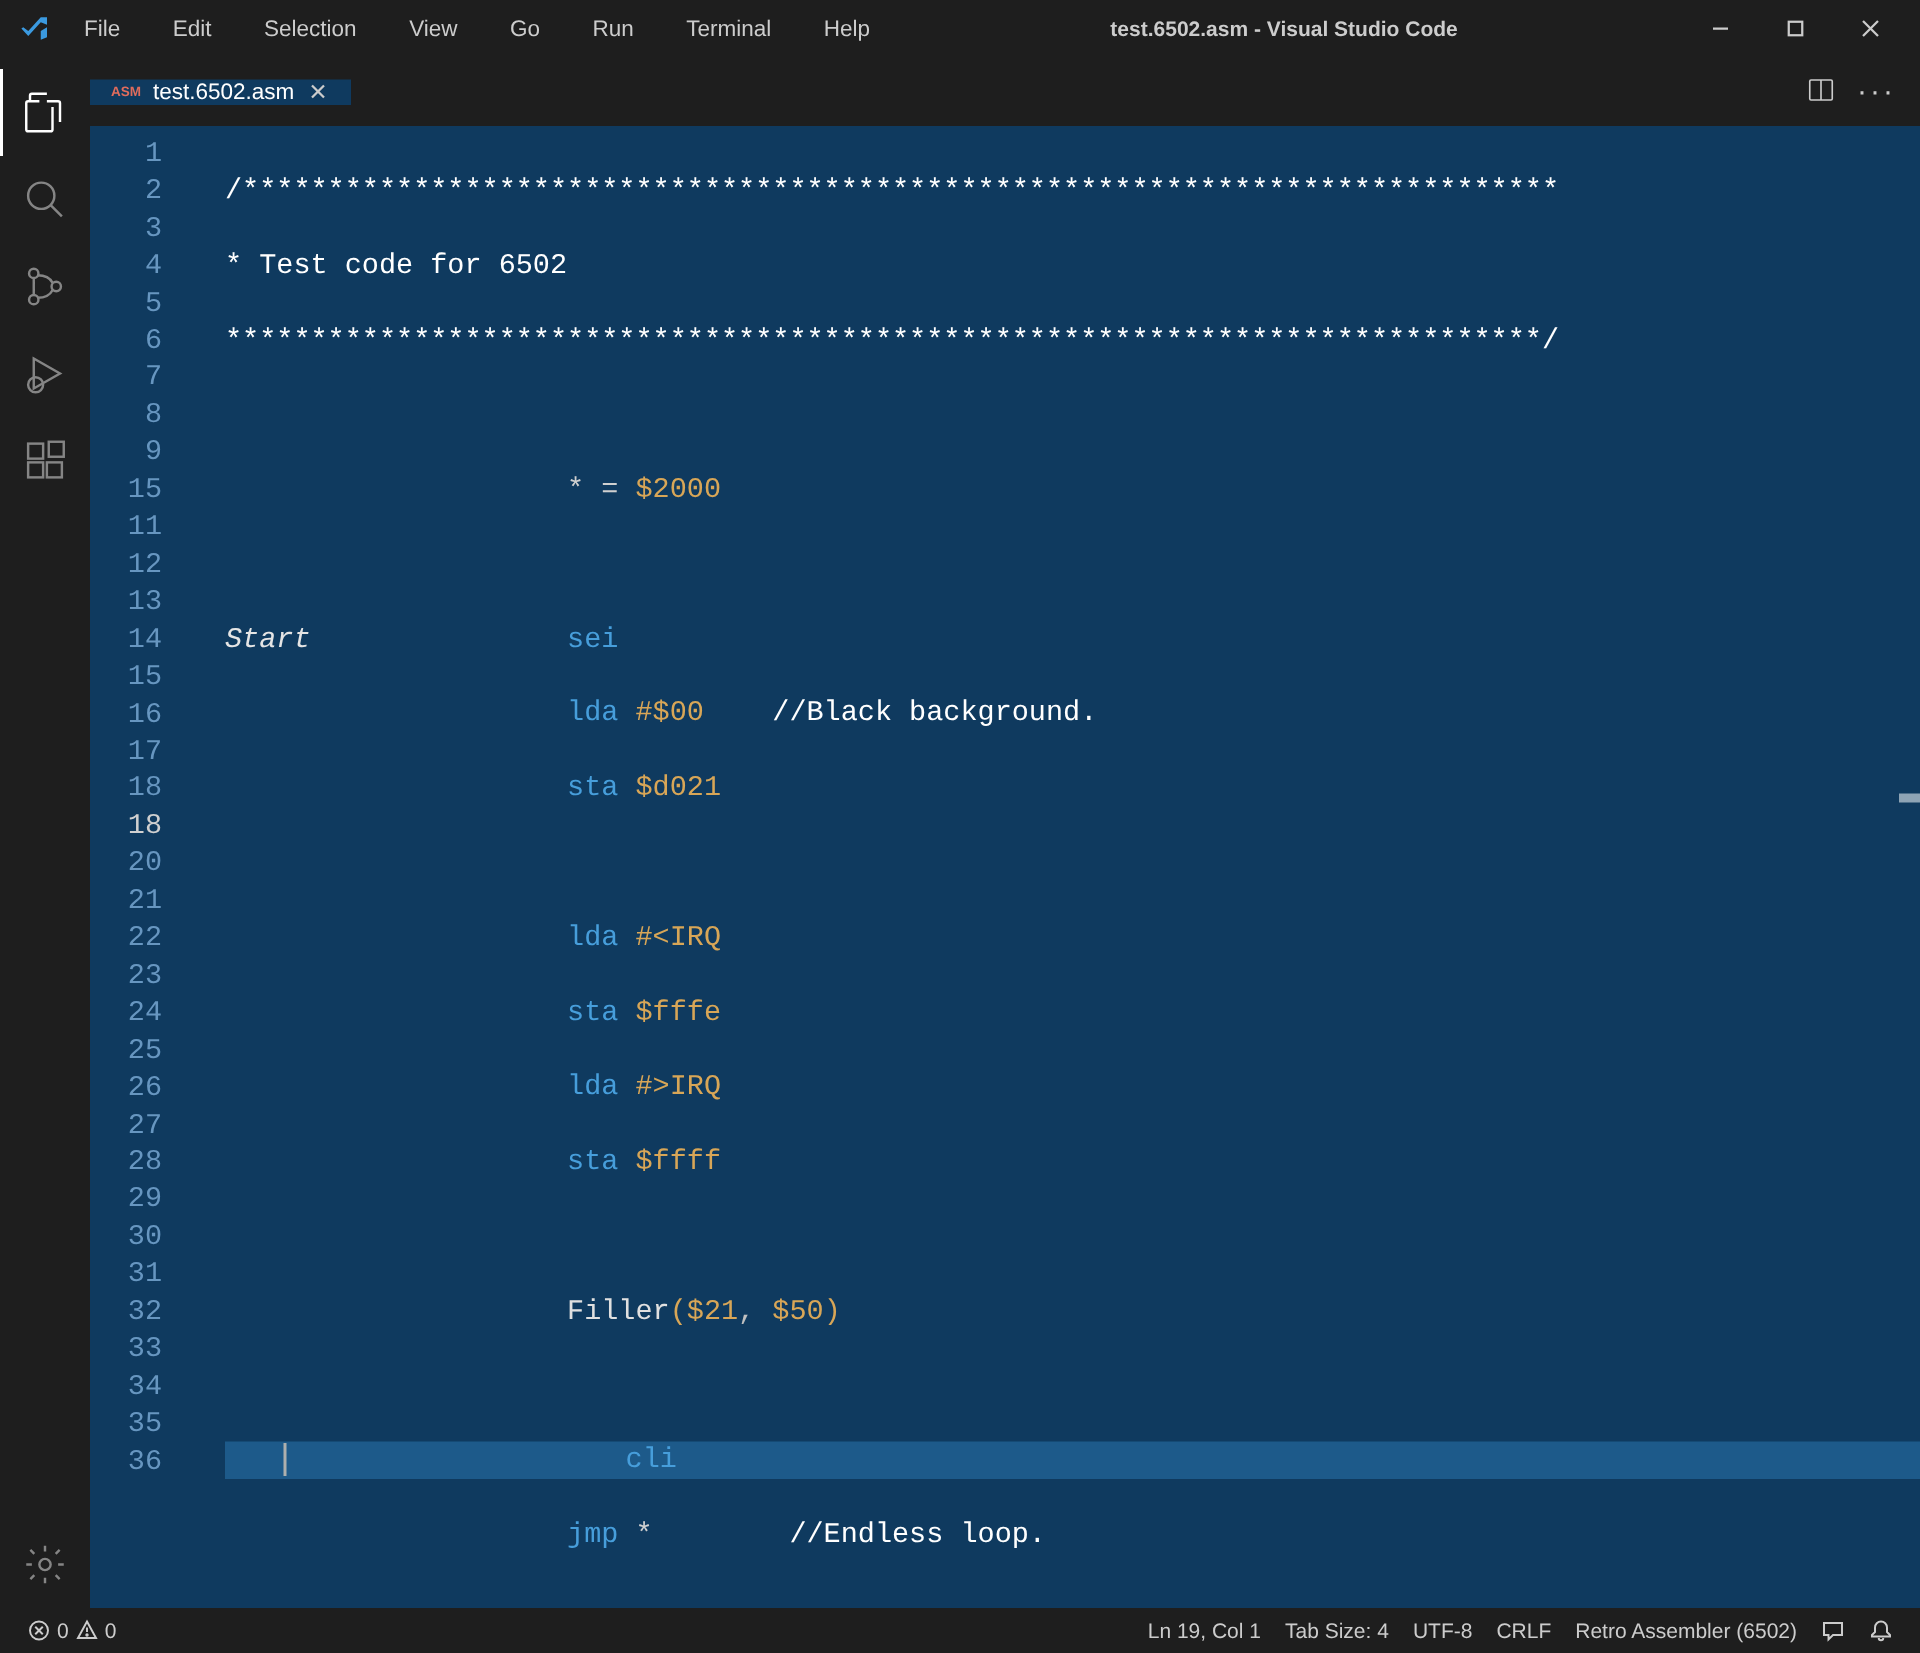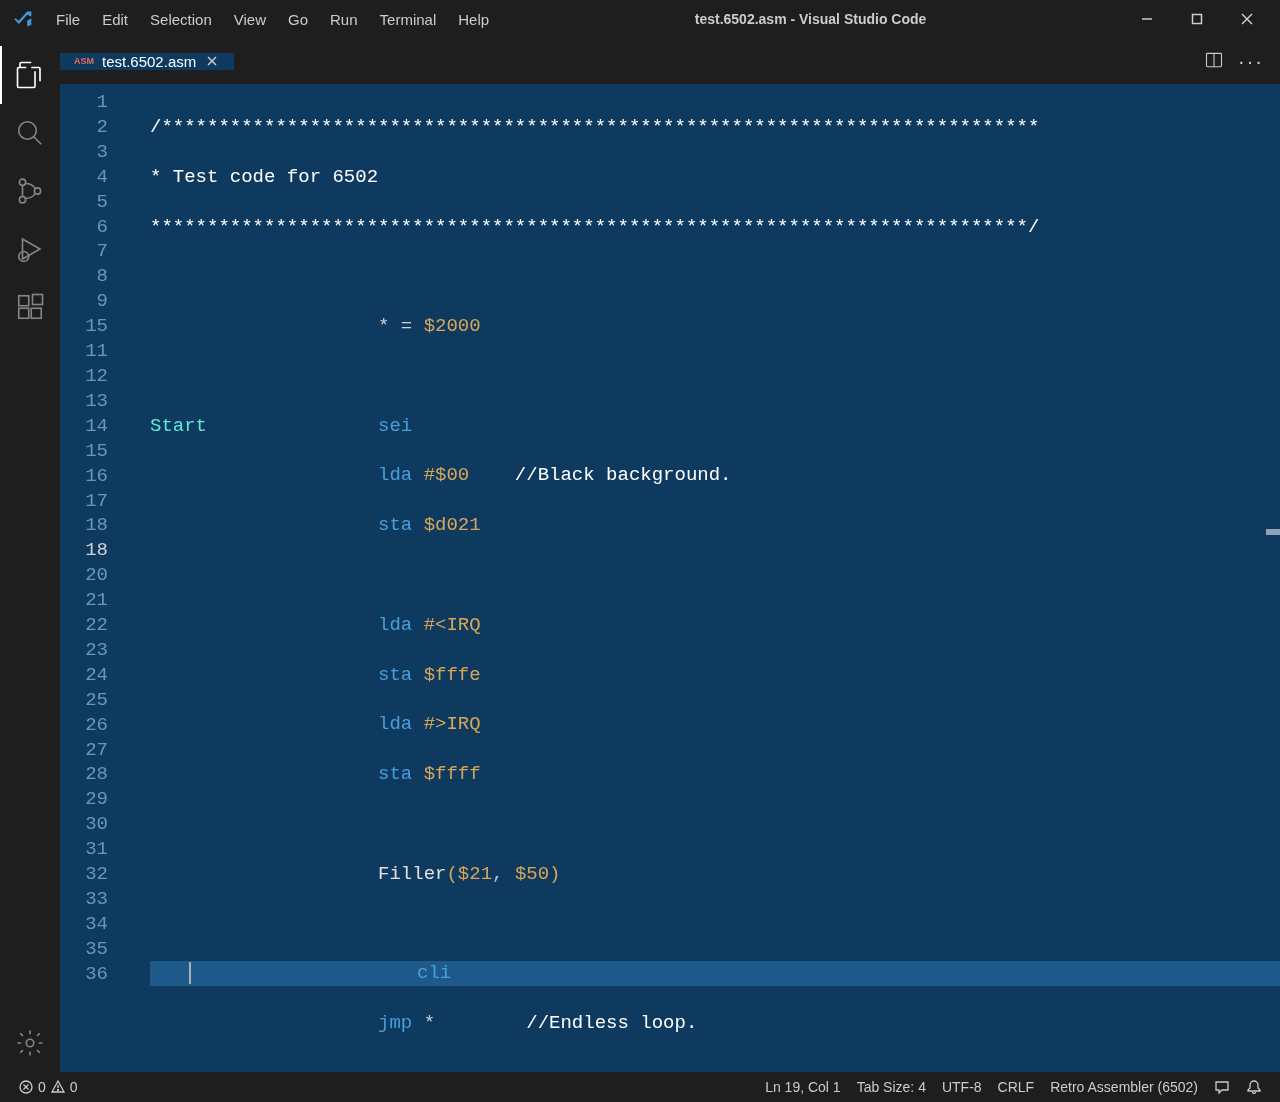--- a/index.html
+++ b/index.html
@@ -16,21 +16,21 @@
 }
 .titlebar {
   height: 38px;
   background: #1e1e1e;
   display: flex;
   align-items: center;
   padding: 0 8px;
 }
 .app-icon { width: 30px; display: flex; justify-content: center; }
 .app-icon svg { width: 20px; height: 20px; }
-.menu-items { display: flex; gap: 2px; margin-left: 8px; }
+.menu-items { display: flex; gap: 15px; margin-left: 8px; }
 .menu-item { padding: 4px 10px; font-size: 15px; cursor: pointer; }
 .title-center { flex: 1; text-align: center; font-size: 14px; color: #cccccc; font-weight: bold; }
 .window-controls { display: flex; gap: 0; }
 .win-ctrl { width: 50px; height: 38px; display: flex; align-items: center; justify-content: center; cursor: pointer; }
 .win-ctrl svg { width: 12px; height: 12px; stroke: #cccccc; stroke-width: 1.5; fill: none; }
 
 .main-area { flex: 1; display: flex; overflow: hidden; }
 .activitybar {
   width: 60px;
   background: #1e1e1e;
@@ -86,21 +86,21 @@
   font-size: 19px;
   line-height: 24.9px;
   padding-top: 6px;
   padding-left: 14px;
   position: relative;
   white-space: pre;
 }
 .line { height: 24.9px; }
 .line.highlight { background: #1d5a8a; padding-left: 39px; }
 .tk-comment { color: #ffffff; }
-.tk-label { color: #5eead4; }
+.tk-label { color: #e5e5e5; font-style: italic; }
 .tk-mnemonic { color: #479edb; }
 .tk-operand { color: #d8a657; }
 .tk-macro-call { color: #e0e0e0; }
 .tk-paren { color: #d8a657; }
 .tk-comma { color: #c0c0c0; }
 .tk-keyword-var { color: #d0d0d0; }
 .cursor { display: inline-block; width: 2px; height: 22px; background: #aeafad; vertical-align: text-bottom; margin-right: -2px; }
 .scroll-ind { position: absolute; right: 0; top: 45%; width: 14px; height: 6px; background: #8ea4b5; }
 
 .statusbar {

